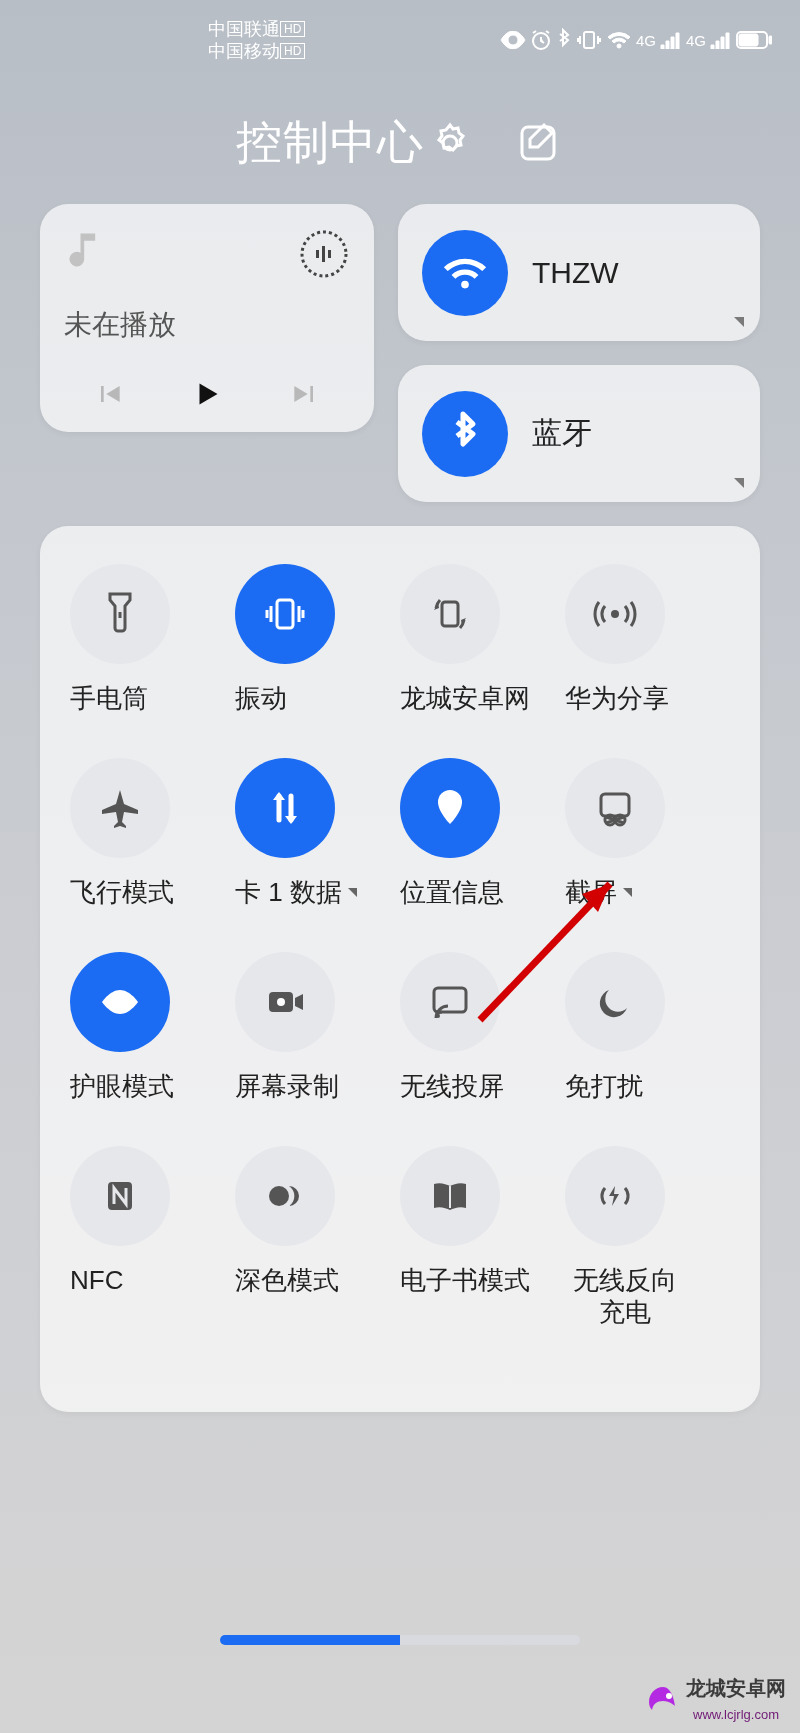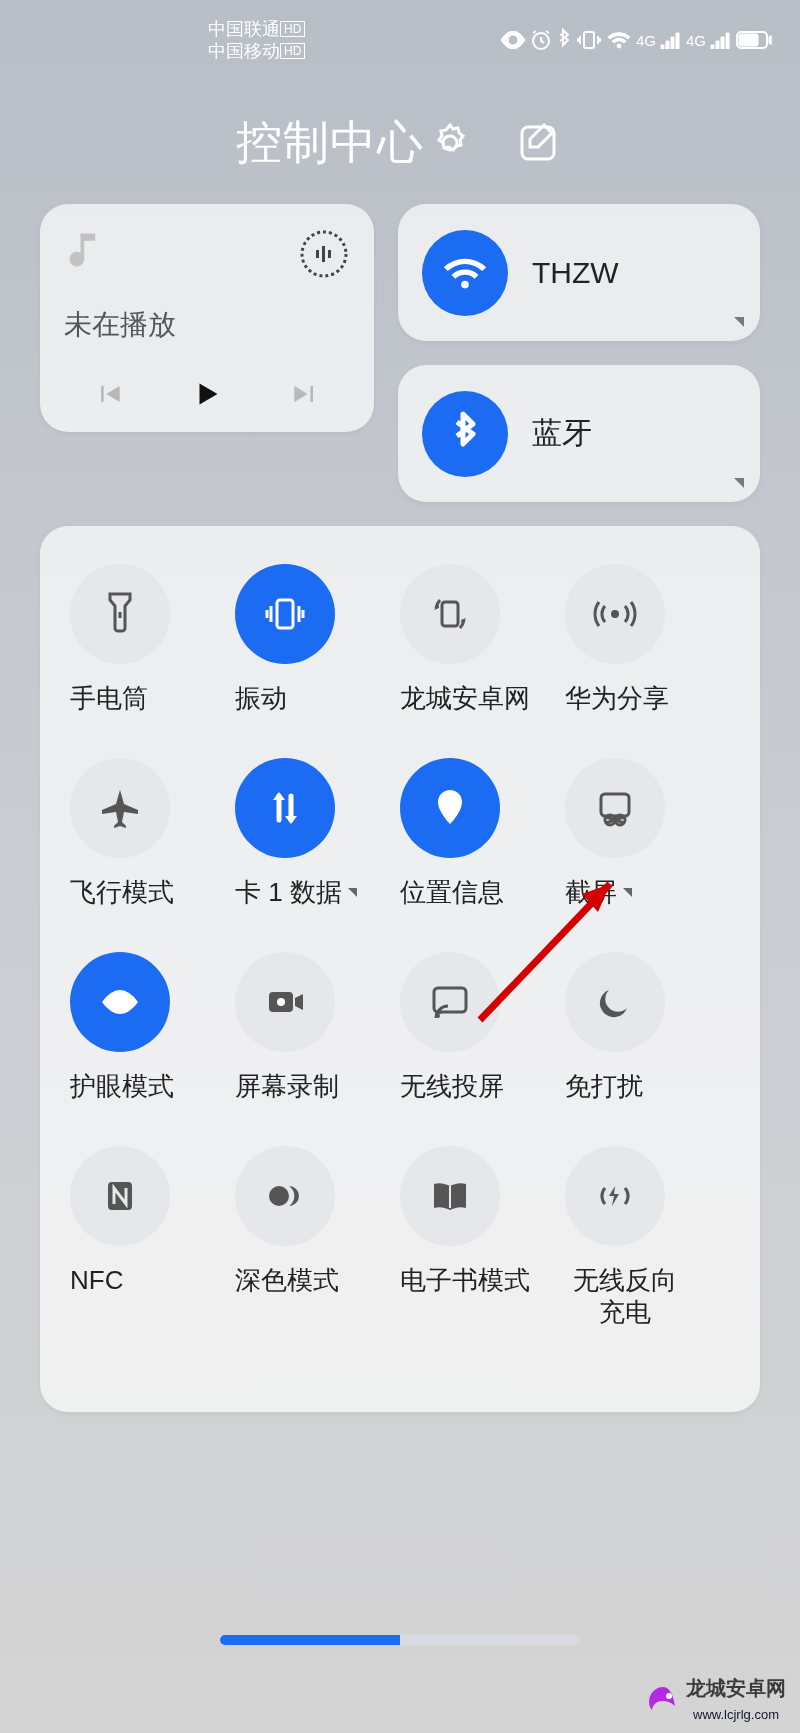--- a/index.html
+++ b/index.html
@@ -34,21 +34,21 @@
 .grid{display:flex;flex-wrap:wrap;}
 .tile{width:25%;box-sizing:border-box;display:flex;flex-direction:column;margin-bottom:44px;}
 .tile .round-btn{width:100px;height:100px;}
 .tile-label-row{display:flex;align-items:center;gap:6px;margin-top:18px;}
 .tile-label{font-size:26px;color:#222;text-align:center;line-height:32px;}
 .label-tri{width:0;height:0;border-left:9px solid transparent;border-top:9px solid #666;}
 .arrow-overlay{position:absolute;pointer-events:none;}
 .watermark{position:absolute;right:14px;bottom:10px;display:flex;align-items:center;gap:6px;}
 .wm-txt{display:flex;flex-direction:column;align-items:center;line-height:16px;gap:11px;}
 .wm-txt .cn{font-size:20px;font-weight:700;color:#3b3b3b;}
-.wm-txt .en{font-size:13px;color:#0f172a;}
+.wm-txt .en{font-size:13px;color:#701a75;}
 .bottom-bar{position:absolute;bottom:88px;left:0;right:0;display:flex;justify-content:center;}
 .bottom-seg{width:180px;height:10px;background:#1c6cf3;border-radius:5px 0 0 5px;}
 .bottom-seg.r{background:#d9dadf;border-radius:0 5px 5px 0;margin-left:0;}
 svg{display:block;}
 </style>
 </head>
 <body>
 
 <div class="status-bar">
   <div class="carrier-stack">

